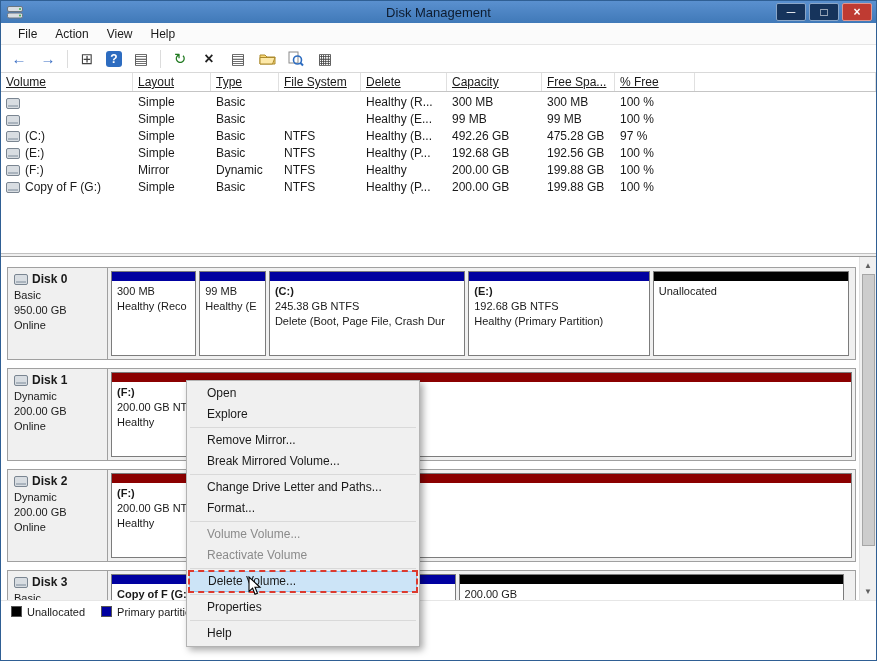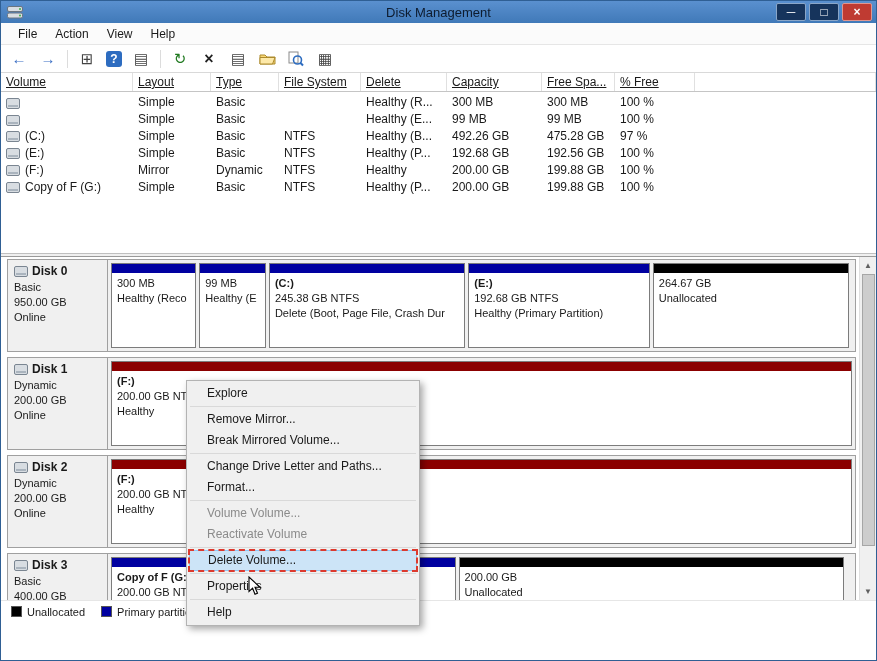--- a/index.html
+++ b/index.html
@@ -40,21 +40,21 @@
   .cw4{width:86px;} .cw5{width:95px;} .cw6{width:73px;} .cw7{width:80px;}
   .cwf{flex:1;}
   .vol-cell { display:flex; align-items:center; gap:5px; }
   .drive-ico { display:inline-flex; flex:0 0 auto; }
 
   
   .splitter { height:4px; background:#f0f0f0; border-top:1px solid #c0c0c0; border-bottom:1px solid #9a9a9a; }
 
   
   .disk-panel { position:relative; height:343px; background:#fff; overflow:hidden; padding:2px 20px 0 6px; }
-  .disk-row { display:flex; height:93px; margin-bottom:5px; border:1px solid #a0a0a0; background:#f0f0f0; }
+  .disk-row { display:flex; height:93px; margin-bottom:5px; border:1px solid #a0a0a0; background:#f0f0f0;margin-top:8px; }
   .disk-label { width:100px; border-right:1px solid #a0a0a0; padding:4px 6px; background:#f0f0f0; overflow:hidden; }
   .disk-name { font-weight:bold; font-size:12px; display:flex; gap:4px; align-items:center; margin-bottom:2px; }
   .disk-meta { font-size:11px; line-height:15px; }
   .parts { flex:1; display:flex; gap:3px; padding:3px; overflow:hidden; }
   .part { border:1px solid #7c7c7c; background:#fff; display:flex; flex-direction:column; overflow:hidden; flex-shrink:0; }
   .part-strip { height:9px; flex:0 0 auto; }
   .strip-primary { background:#0000a0; }
   .strip-mirror { background:#8b0000; }
   .strip-unalloc { background:#000000; }
   .part-body { padding:3px 5px; font-size:11px; line-height:15px; white-space:nowrap; overflow:hidden; }
@@ -314,21 +314,20 @@
           <div class="part-strip strip-primary"></div>
           <div class="part-body">
             <div class="b">(E:)</div>
             <div>192.68 GB NTFS</div>
             <div>Healthy (Primary Partition)</div>
           </div>
         </div>
         <div class="part" style="width:26.5%">
           <div class="part-strip strip-unalloc"></div>
           <div class="part-body">
-            <div>264.67 GB</div>
             <div>Unallocated</div>
           </div>
         </div>
       </div>
     </div>
 
     <div class="disk-row">
       <div class="disk-label">
         <div class="disk-name">
             <span class="drive-ico">
@@ -431,20 +430,21 @@
     </div>
     <div class="legend-item">
       <span class="swatch sw-primary"></span>
       <span>Primary partition</span>
     </div>
   </div>
 
   <div class="bottom-filler"></div>
 
   <div class="context-menu">
+    <div class="cm-item">Open</div>
     <div class="cm-item">Explore</div>
     <div class="cm-sep"></div>
     <div class="cm-item">Remove Mirror...</div>
     <div class="cm-item">Break Mirrored Volume...</div>
     <div class="cm-sep"></div>
     <div class="cm-item">Change Drive Letter and Paths...</div>
     <div class="cm-item">Format...</div>
     <div class="cm-sep"></div>
     <div class="cm-item disabled">Volume Volume...</div>
     <div class="cm-item disabled">Reactivate Volume</div>

